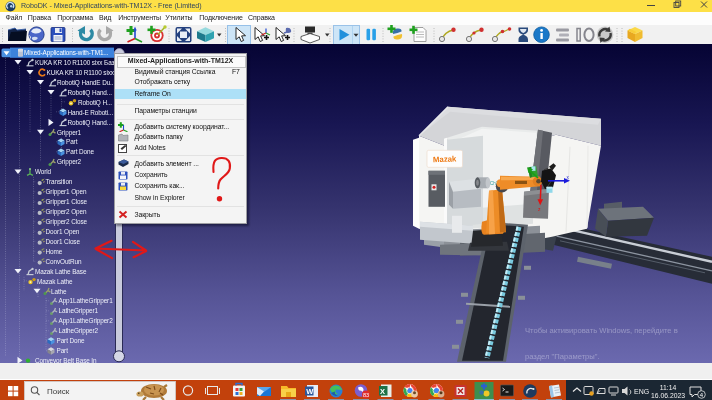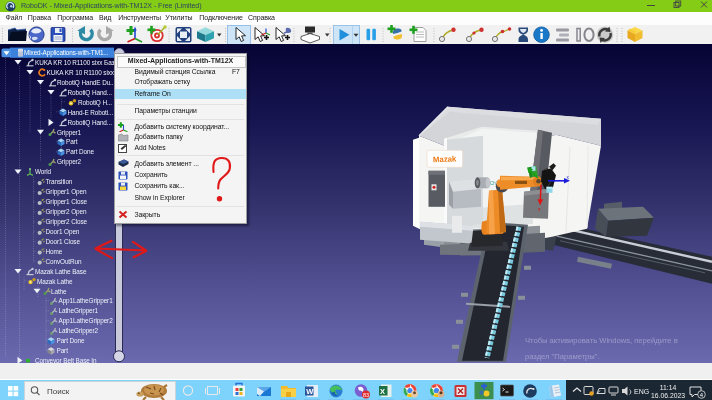--- a/index.html
+++ b/index.html
@@ -1,26 +1,26 @@
 <!DOCTYPE html>
 <html><head><meta charset="utf-8">
 <style>
 html,body{margin:0;padding:0;}
 #root{position:relative;width:712px;height:400px;overflow:hidden;font-family:"Liberation Sans",sans-serif;background:#fff;}
-#titlebar{position:absolute;left:0;top:0;width:712px;height:12px;background:#84cc16;}
+#titlebar{position:absolute;left:0;top:0;width:712px;height:12px;background:#fde047;}
 #title-text{position:absolute;left:21px;top:2px;font-size:7.1px;color:#30455f;letter-spacing:-0.05px;}
 #menubar{position:absolute;left:0;top:12px;width:712px;height:12.5px;background:#fdfdfd;}
 .mi{position:absolute;top:1.5px;font-size:7px;letter-spacing:-0.08px;color:#1a1a1a;}
 #toolbar{position:absolute;left:0;top:24.5px;width:712px;height:19.7px;background:#f1f1f1;border-bottom:1px solid #d9d9d9;}
 #vp{position:absolute;left:0;top:44.2px;width:712px;height:319px;background:linear-gradient(#060434,#181652 25%,#36346f 52%,#555395 78%,#6b69af);overflow:hidden;}
 #statusbar{position:absolute;left:0;top:363.2px;width:712px;height:16.3px;background:#f0f0f0;}
-#taskbar{position:absolute;left:0;top:379.5px;width:712px;height:20.5px;background:#7dd3fc;}
+#taskbar{position:absolute;left:0;top:379.5px;width:712px;height:20.5px;background:#c2410c;}
 .abs{position:absolute;}
 #wm1{position:absolute;left:525px;top:283px;font-size:11.5px;color:rgba(235,235,245,0.55);}
-#wm2{position:absolute;left:525px;top:292px;font-size:7.6px;color:rgba(225,225,240,0.42);text-align:right;}
+#wm2{position:absolute;left:525px;top:282px;font-size:7.6px;color:rgba(225,225,240,0.42);text-align:right;}
 #wm3{position:absolute;left:525px;top:308px;font-size:7.6px;color:rgba(225,225,240,0.42);}
 #ctx{position:absolute;left:114px;top:53px;width:131px;height:169px;background:#f4f4f4;border:1px solid #9d9da2;box-shadow:1.5px 1.5px 2px rgba(0,0,20,0.45);}
 .ci{position:absolute;left:19.5px;font-size:6.8px;letter-spacing:-0.08px;color:#111;white-space:nowrap;}
 .csep{position:absolute;left:2px;width:127px;height:1px;background:#e2e2e2;}
 </style></head>
 <body>
 <div id="root">
   <div id="titlebar">
     <svg class="abs" style="left:5px;top:1px" width="11" height="11" viewBox="0 0 11 11">
         <circle cx="5.5" cy="5.5" r="5" fill="#1e3c66"></circle>

